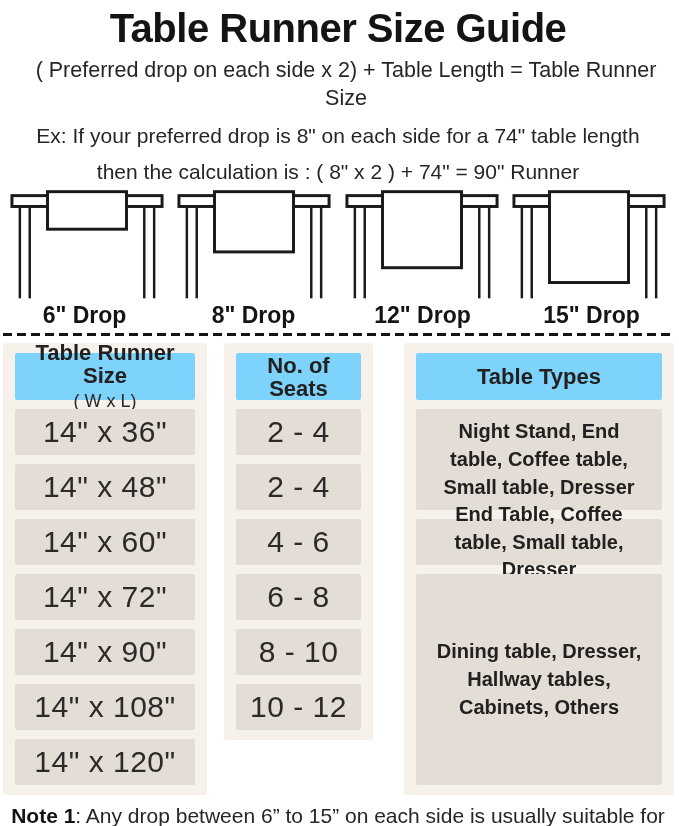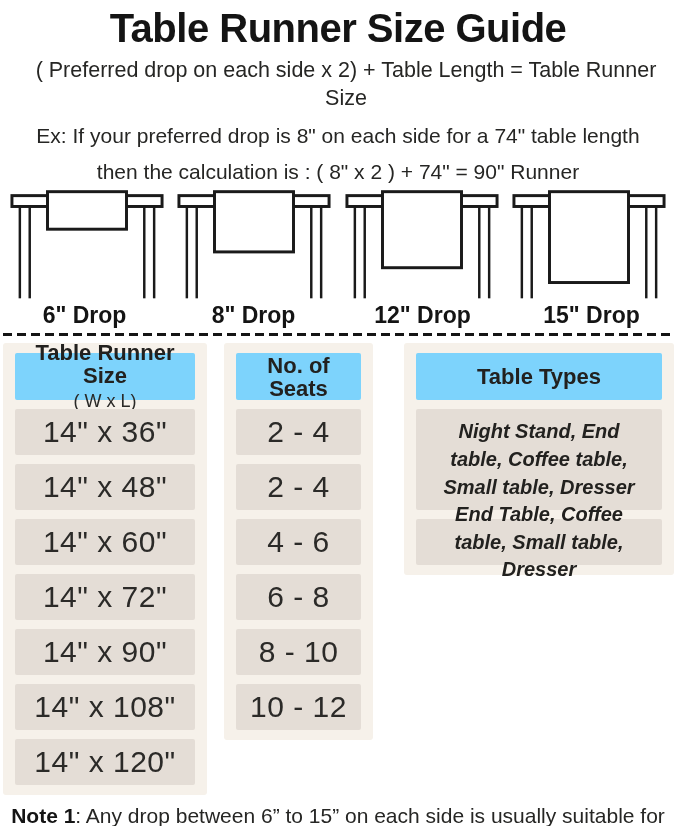--- a/index.html
+++ b/index.html
@@ -30,21 +30,21 @@
        display:flex;flex-direction:column;gap:9px;}
   .col1{margin-left:3px;width:180px;}
   .col2{margin-left:17px;width:125px;}
   .col3{margin-left:31px;width:246px;}
   .cell{background:#e4ddd6;border-radius:2px;display:flex;flex-direction:column;
         align-items:center;justify-content:center;text-align:center;}
   .cell.head{background:#7dd3fc;height:47px;}
   .head-title{font-size:22px;font-weight:700;line-height:1.05;color:#22211f;}
   .head-sub{font-size:18px;font-weight:400;margin-top:4px;color:#2a2927;}
   .cell.row{height:46px;font-size:30px;font-weight:400;color:#2b2a28;letter-spacing:0.5px;}
-  .cell.types{font-size:20px;font-weight:700;line-height:1.38;color:#22211f;padding:0 18px;box-sizing:border-box;font-style:italic;}
+  .cell.types{font-size:20px;font-weight:700;line-height:1.38;color:#22211f;padding:0 18px;box-sizing:border-box;}
   .cell.span1{height:46px;}
   .cell.span2{height:101px;}
   .cell.span4{height:211px;}
 
   
   .notes{margin-top:7px;text-align:center;font-size:21px;line-height:1.32;color:#262624;padding:0 4px;}
   .notes b{color:#141414;}
 </style>
 </head>
 <body>
@@ -129,20 +129,21 @@
       <div class="cell row">8 - 10</div>
       <div class="cell row">10 - 12</div>
     </div>
 
     <div class="col col3">
       <div class="cell head">
         <div class="head-title">Table Types</div>
       </div>
       <div class="cell types span2">Night Stand, End table, Coffee table, Small table, Dresser</div>
       <div class="cell types span1">End Table, Coffee table, Small table, Dresser</div>
+      <div class="cell types span4">Dining table, Dresser, Hallway tables, Cabinets, Others</div>
     </div>
 
   </div>
 
   <div class="notes">
     <div><b>Note 1</b><span>: Any drop between 6” to 15” on each side is usually suitable for table runners. It also depends on your preference and use case.</span></div>
     <div><b>Note 2</b><span>: Measure your table, and select right size before ordering.</span></div>
   </div>
 
 </div>

